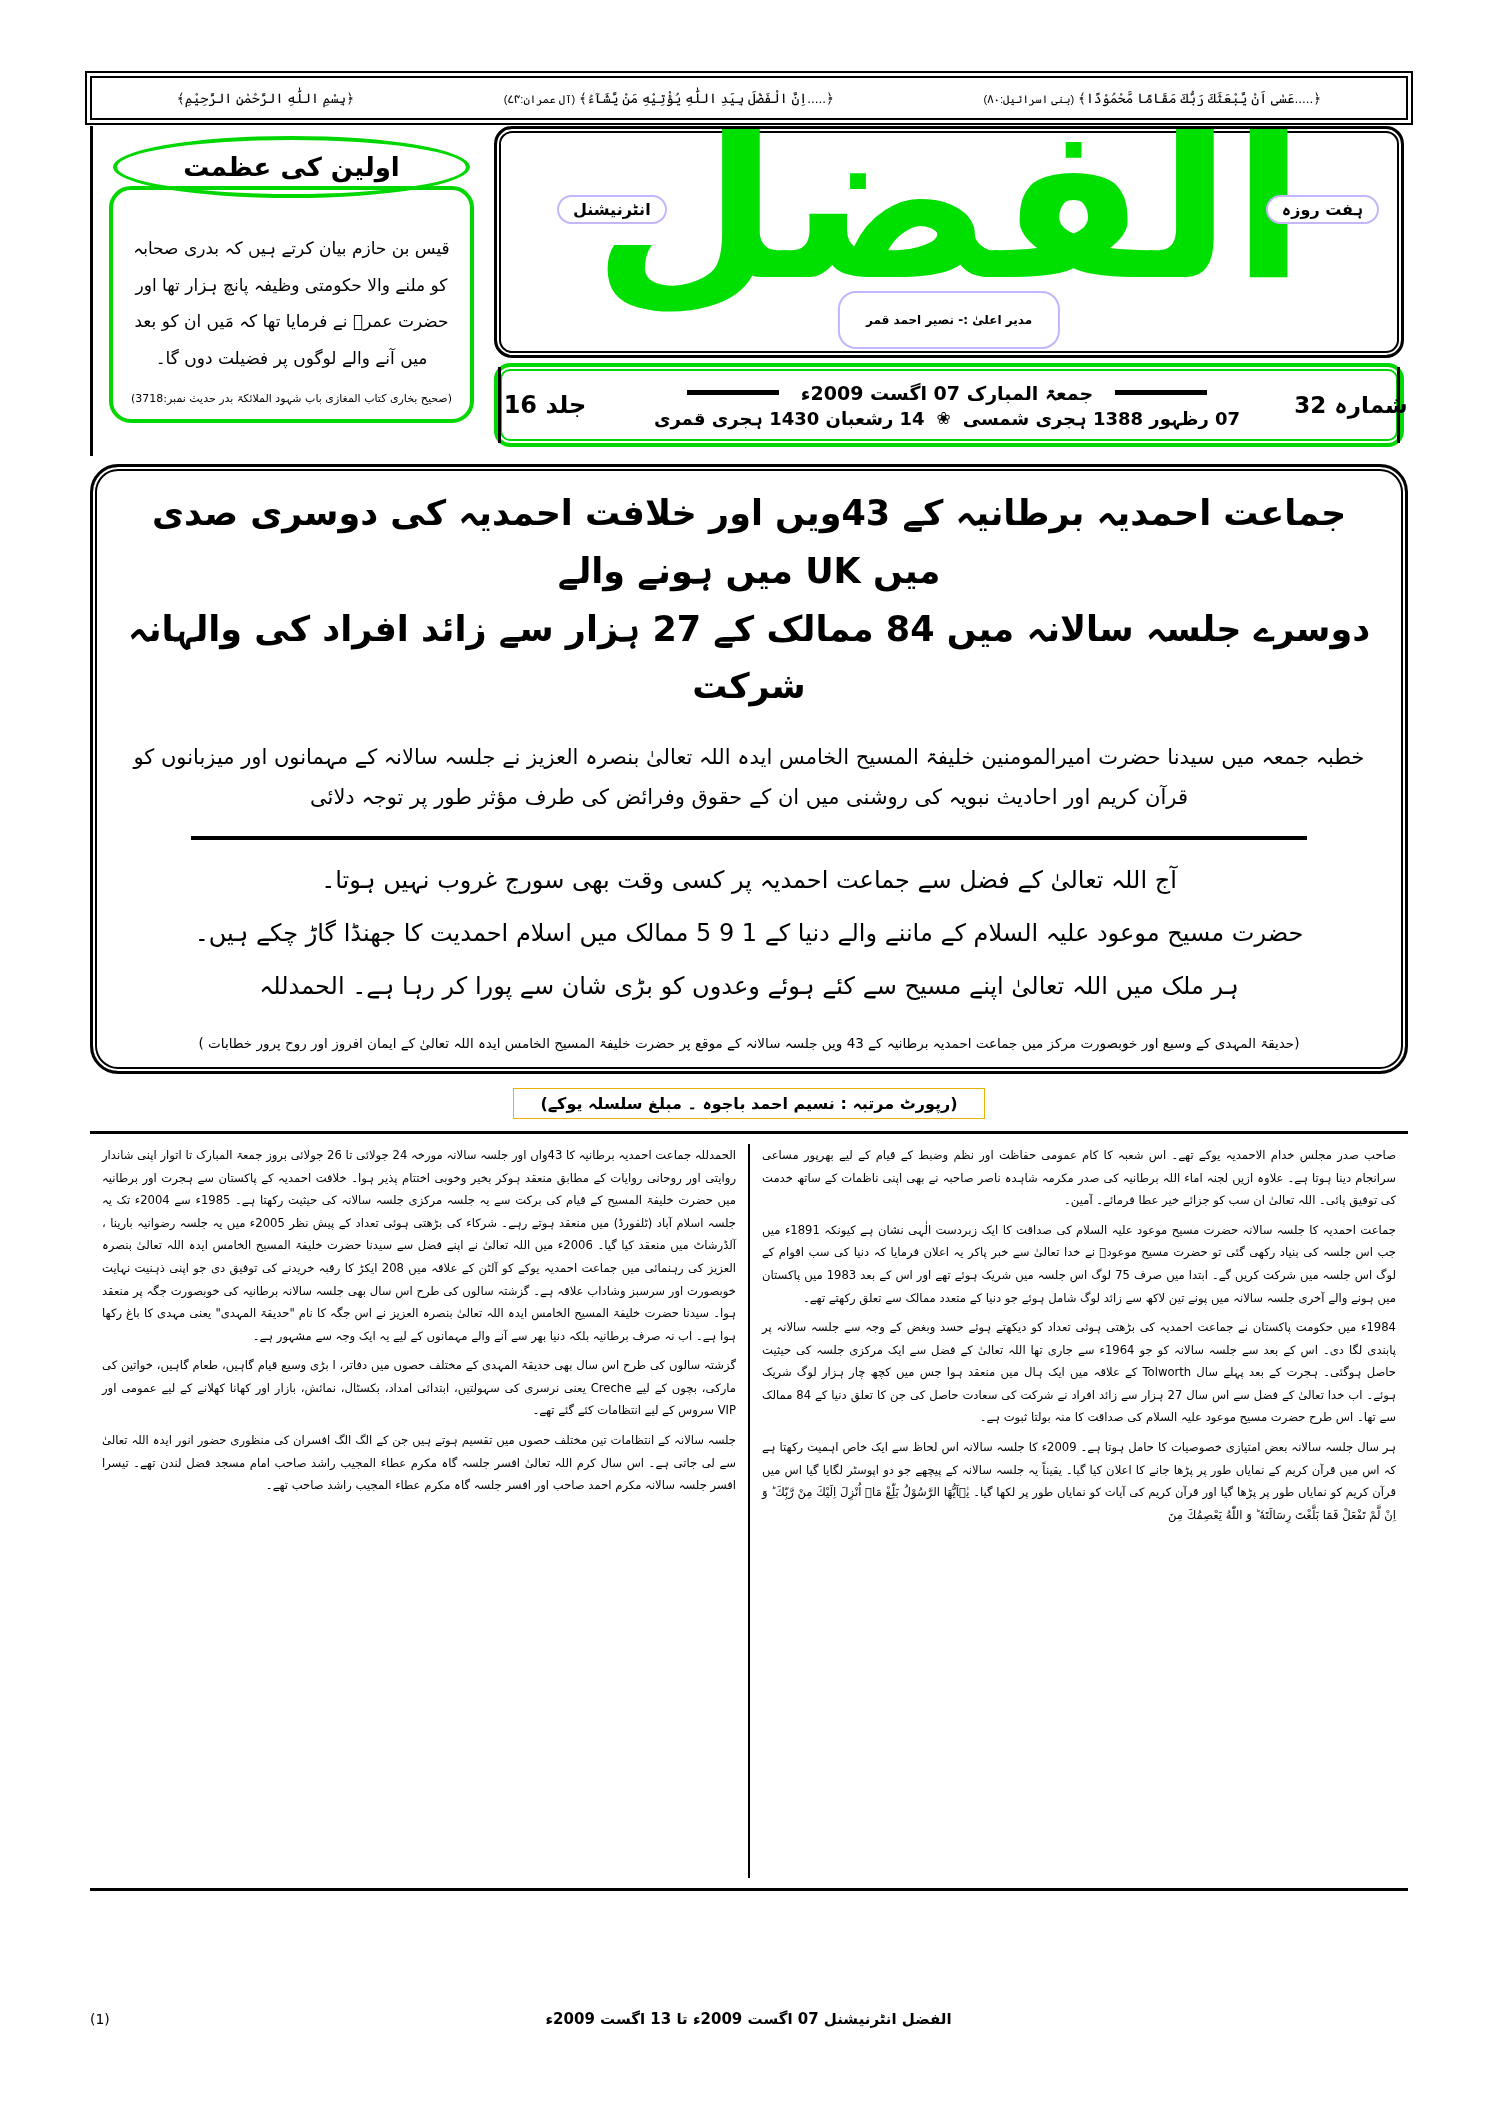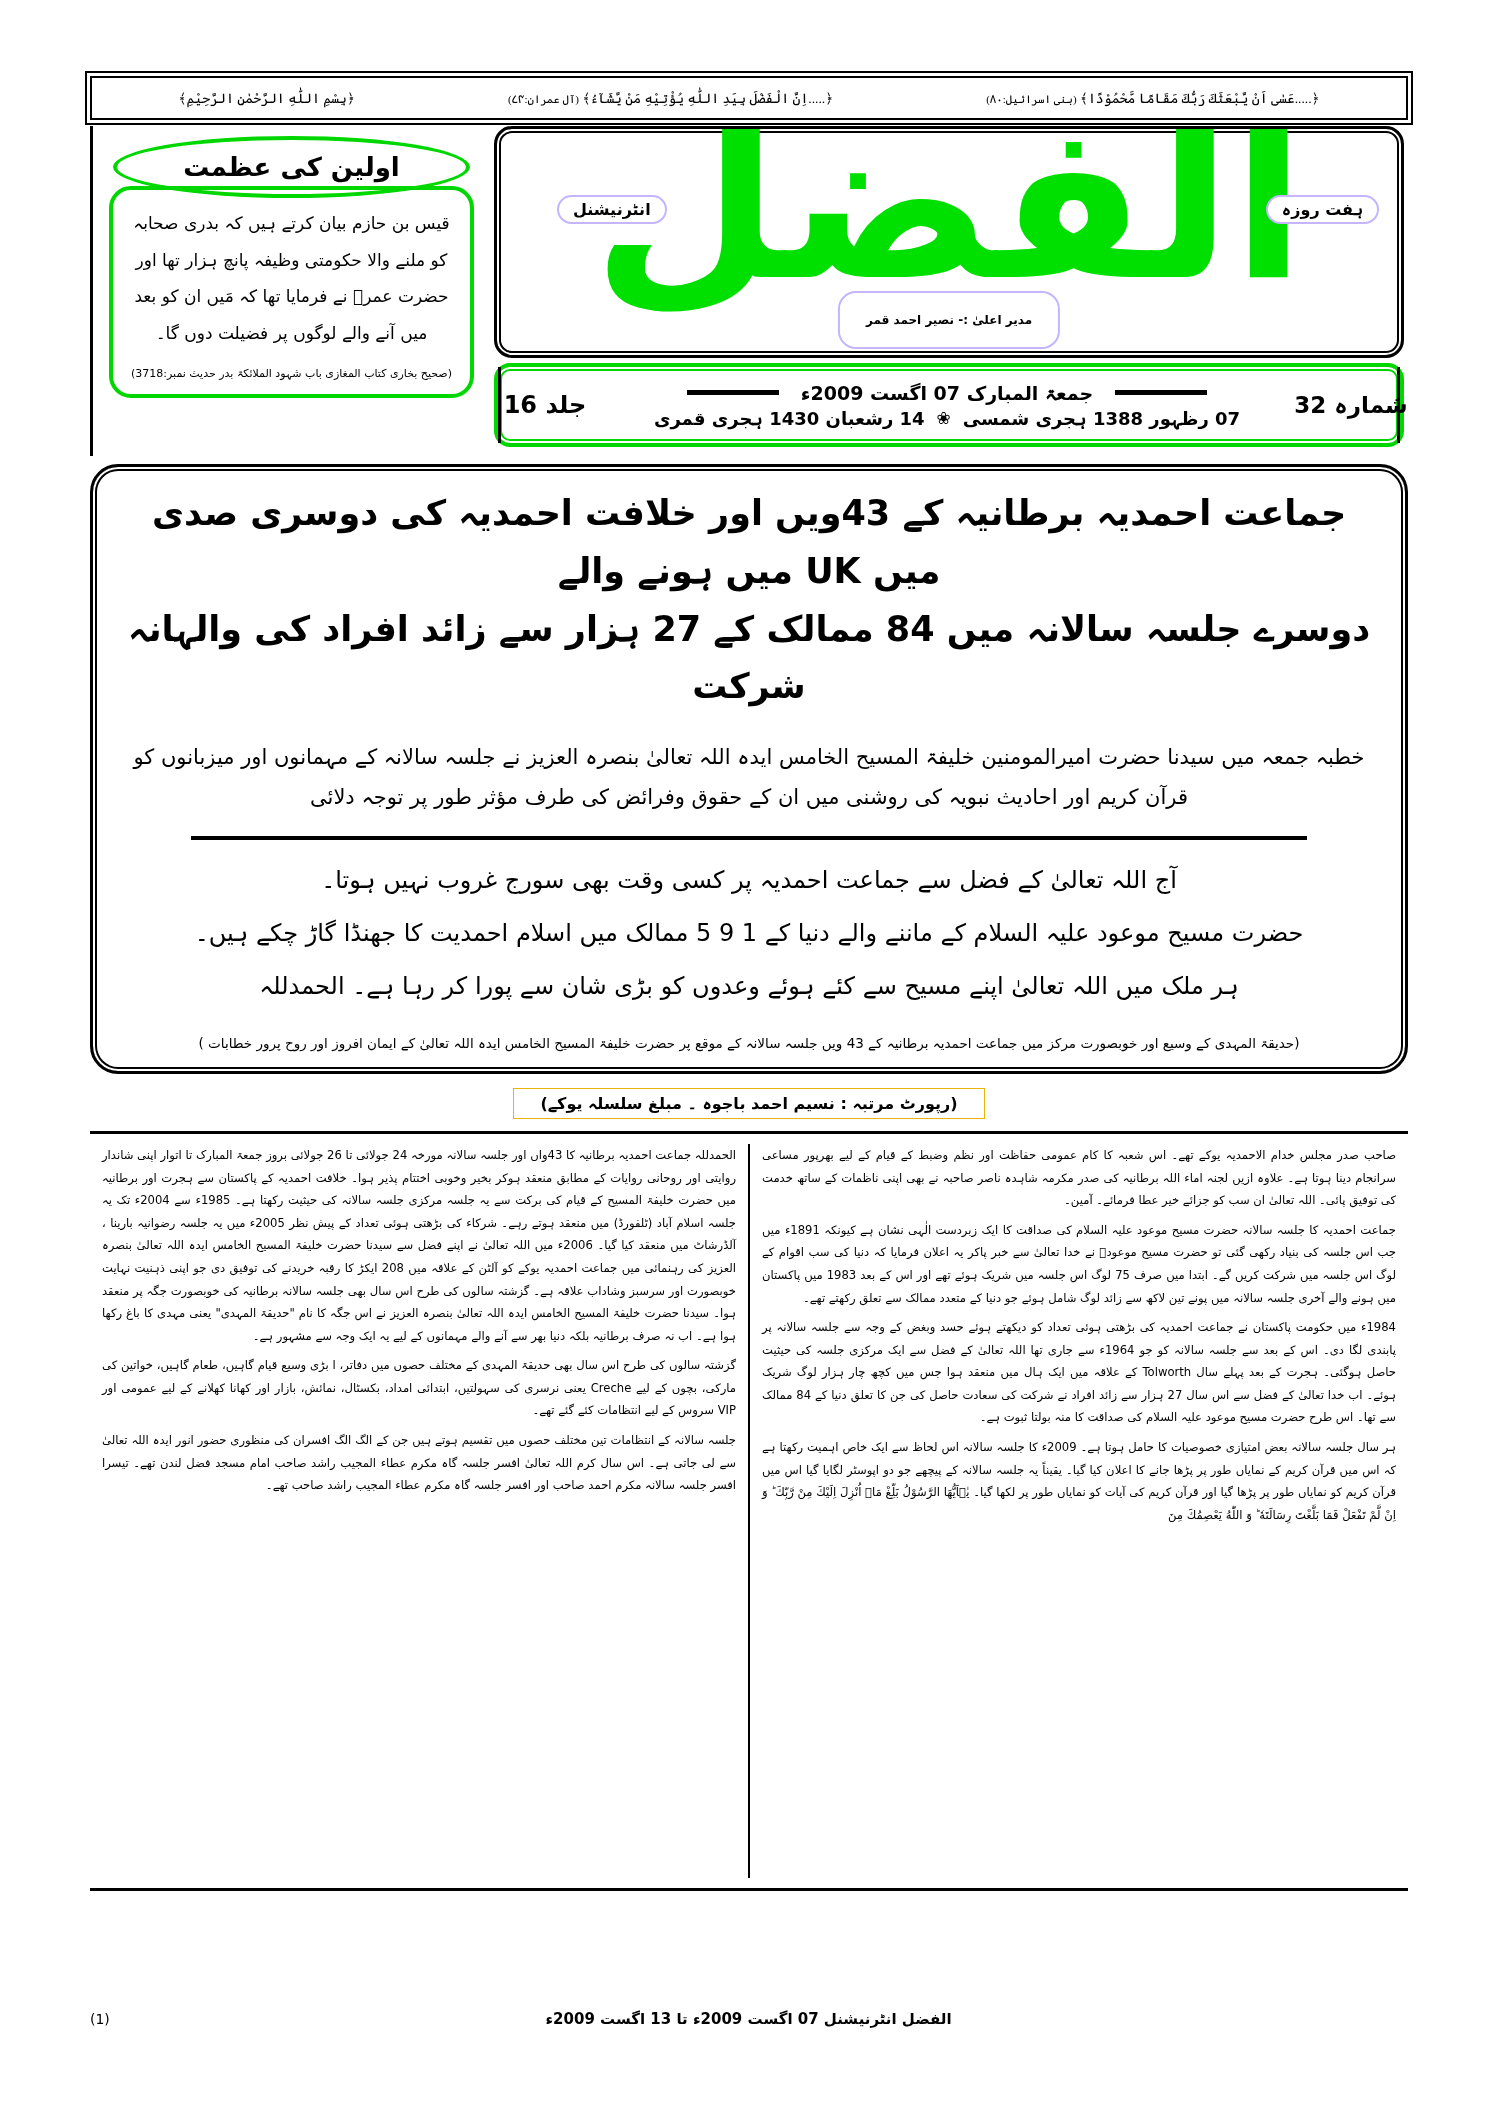--- a/index.html
+++ b/index.html
@@ -22,21 +22,21 @@
     border:2px solid #000;
     box-shadow:0 0 0 3px #fff, 0 0 0 5px #000;
     height:44px;
     display:flex;align-items:center;justify-content:space-around;
     padding:0 10px;
     box-sizing:border-box;
     background:#fff;
   }
   .verse{
     font-size:13.5px;
-    font-family:Liberation Serif, serif;
+    font-family:Liberation Sans, sans-serif;
     white-space:nowrap;
     letter-spacing:0px;
   }
   .verse .ref{font-size:11px;}
 
   
   .mast-row{
     display:flex;
     margin-top:6px;
     height:330px;
@@ -62,21 +62,21 @@
   .hadith-title span{
     position:relative;
     font-size:26px;
     font-weight:bold;
     font-family:"DejaVu Sans","Liberation Sans",sans-serif;
   }
   .hadith-box{
     margin:-12px 6px 0 6px;
     border:4px solid #00D700;
     border-radius:22px;
-    padding:15px 16px 14px 16px;
+    padding:40px 16px 14px 16px;
     min-height:196px;
     box-sizing:border-box;
     text-align:center;
   }
   .hadith-text{
     font-size:17px;
     line-height:2.15;
     font-family:"DejaVu Sans","Liberation Sans",sans-serif;
     text-align:center;
   }

